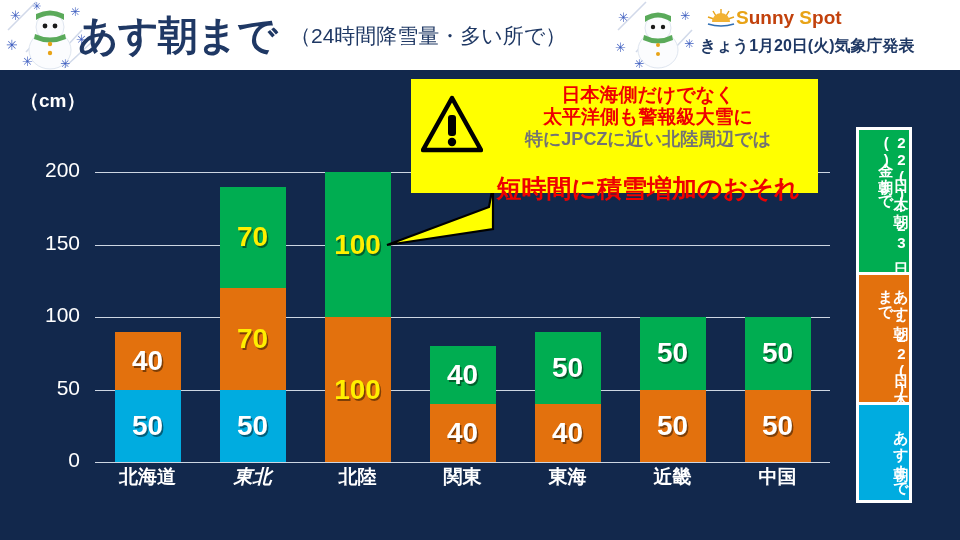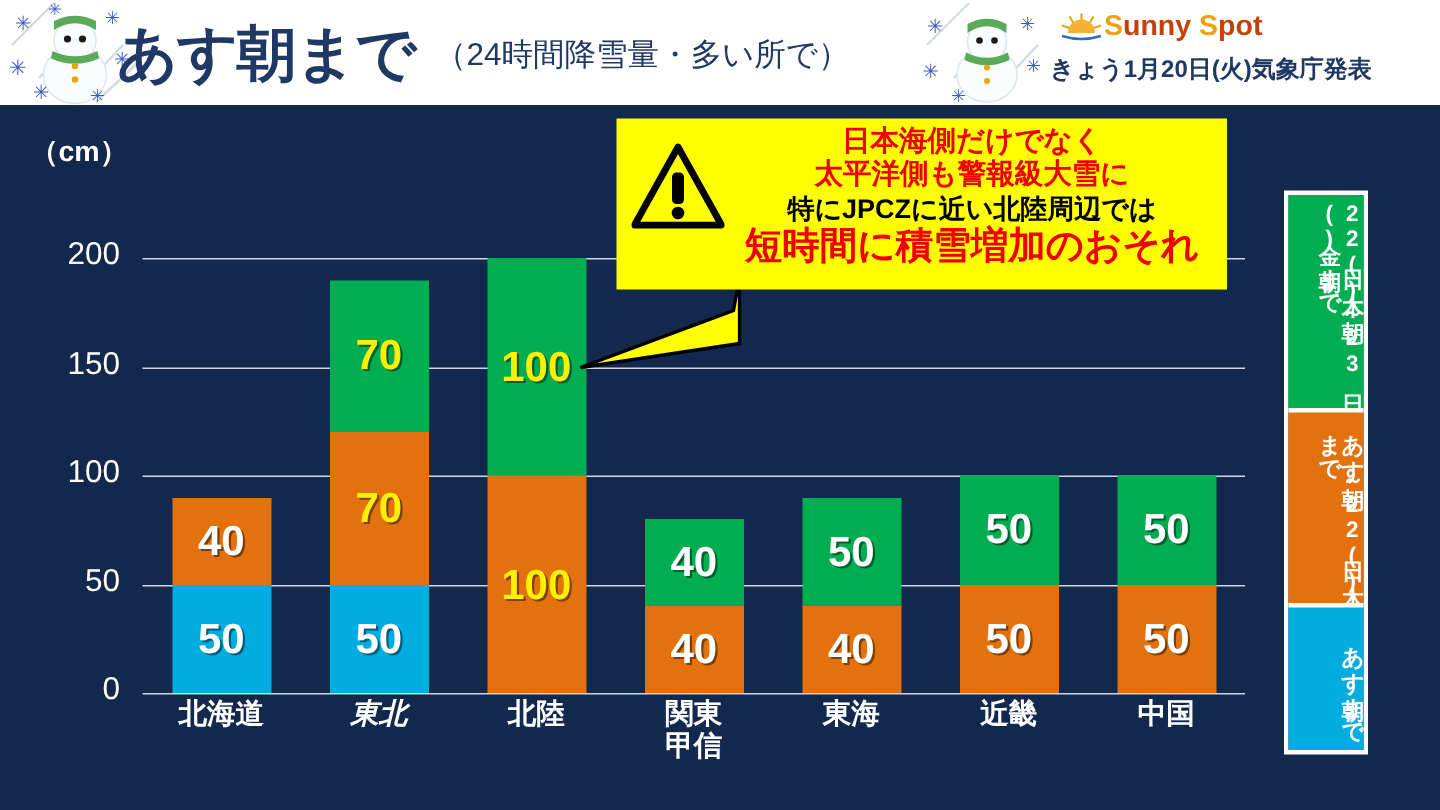--- a/index.html
+++ b/index.html
@@ -88,22 +88,22 @@
   #callout-tail {
     position:absolute; left:385px; top:185px; width:110px; height:62px; z-index:11;
   }
   #warnicon { position:absolute; left:10px; top:16px; width:62px; height:58px; }
   #callout-lines {
     position:absolute; left:72px; top:5px; width:330px;
     text-align:center;
   }
   .cl { font-weight:bold; line-height:1.18; white-space:nowrap; }
   .cl.red   { color:#ee0000; font-size:19px; }
-  .cl.black { color:#000000; font-size:18px; }
-  .cl.big   { color:#ee0000; font-size:25px; }
+  .cl.black { color:#737373; font-size:18px; }
+  .cl.big   { color:#ee0000; font-size:25px;margin-top:24px; }
 
   
   #legend {
     position:absolute; left:856px; top:127px; width:56px; height:376px;
     border:3px solid #ffffff; background:#12284c; z-index:8;
     display:flex; flex-direction:column;
   }
   .lg {
     position:relative; width:100%;
     writing-mode:vertical-rl; text-orientation:upright;
@@ -277,21 +277,20 @@
         <div>北海道</div>
       </div>
       <div class="xlabel" style="left: 197.5px; font-style: italic;">
         <div>東北</div>
       </div>
       <div class="xlabel" style="left: 302.5px;">
         <div>北陸</div>
       </div>
       <div class="xlabel" style="left: 407.5px;">
         <div>関東</div>
-        <div>甲信</div>
       </div>
       <div class="xlabel" style="left: 512.5px;">
         <div>東海</div>
       </div>
       <div class="xlabel" style="left: 617.5px;">
         <div>近畿</div>
       </div>
       <div class="xlabel" style="left: 722.5px;">
         <div>中国</div>
       </div>

